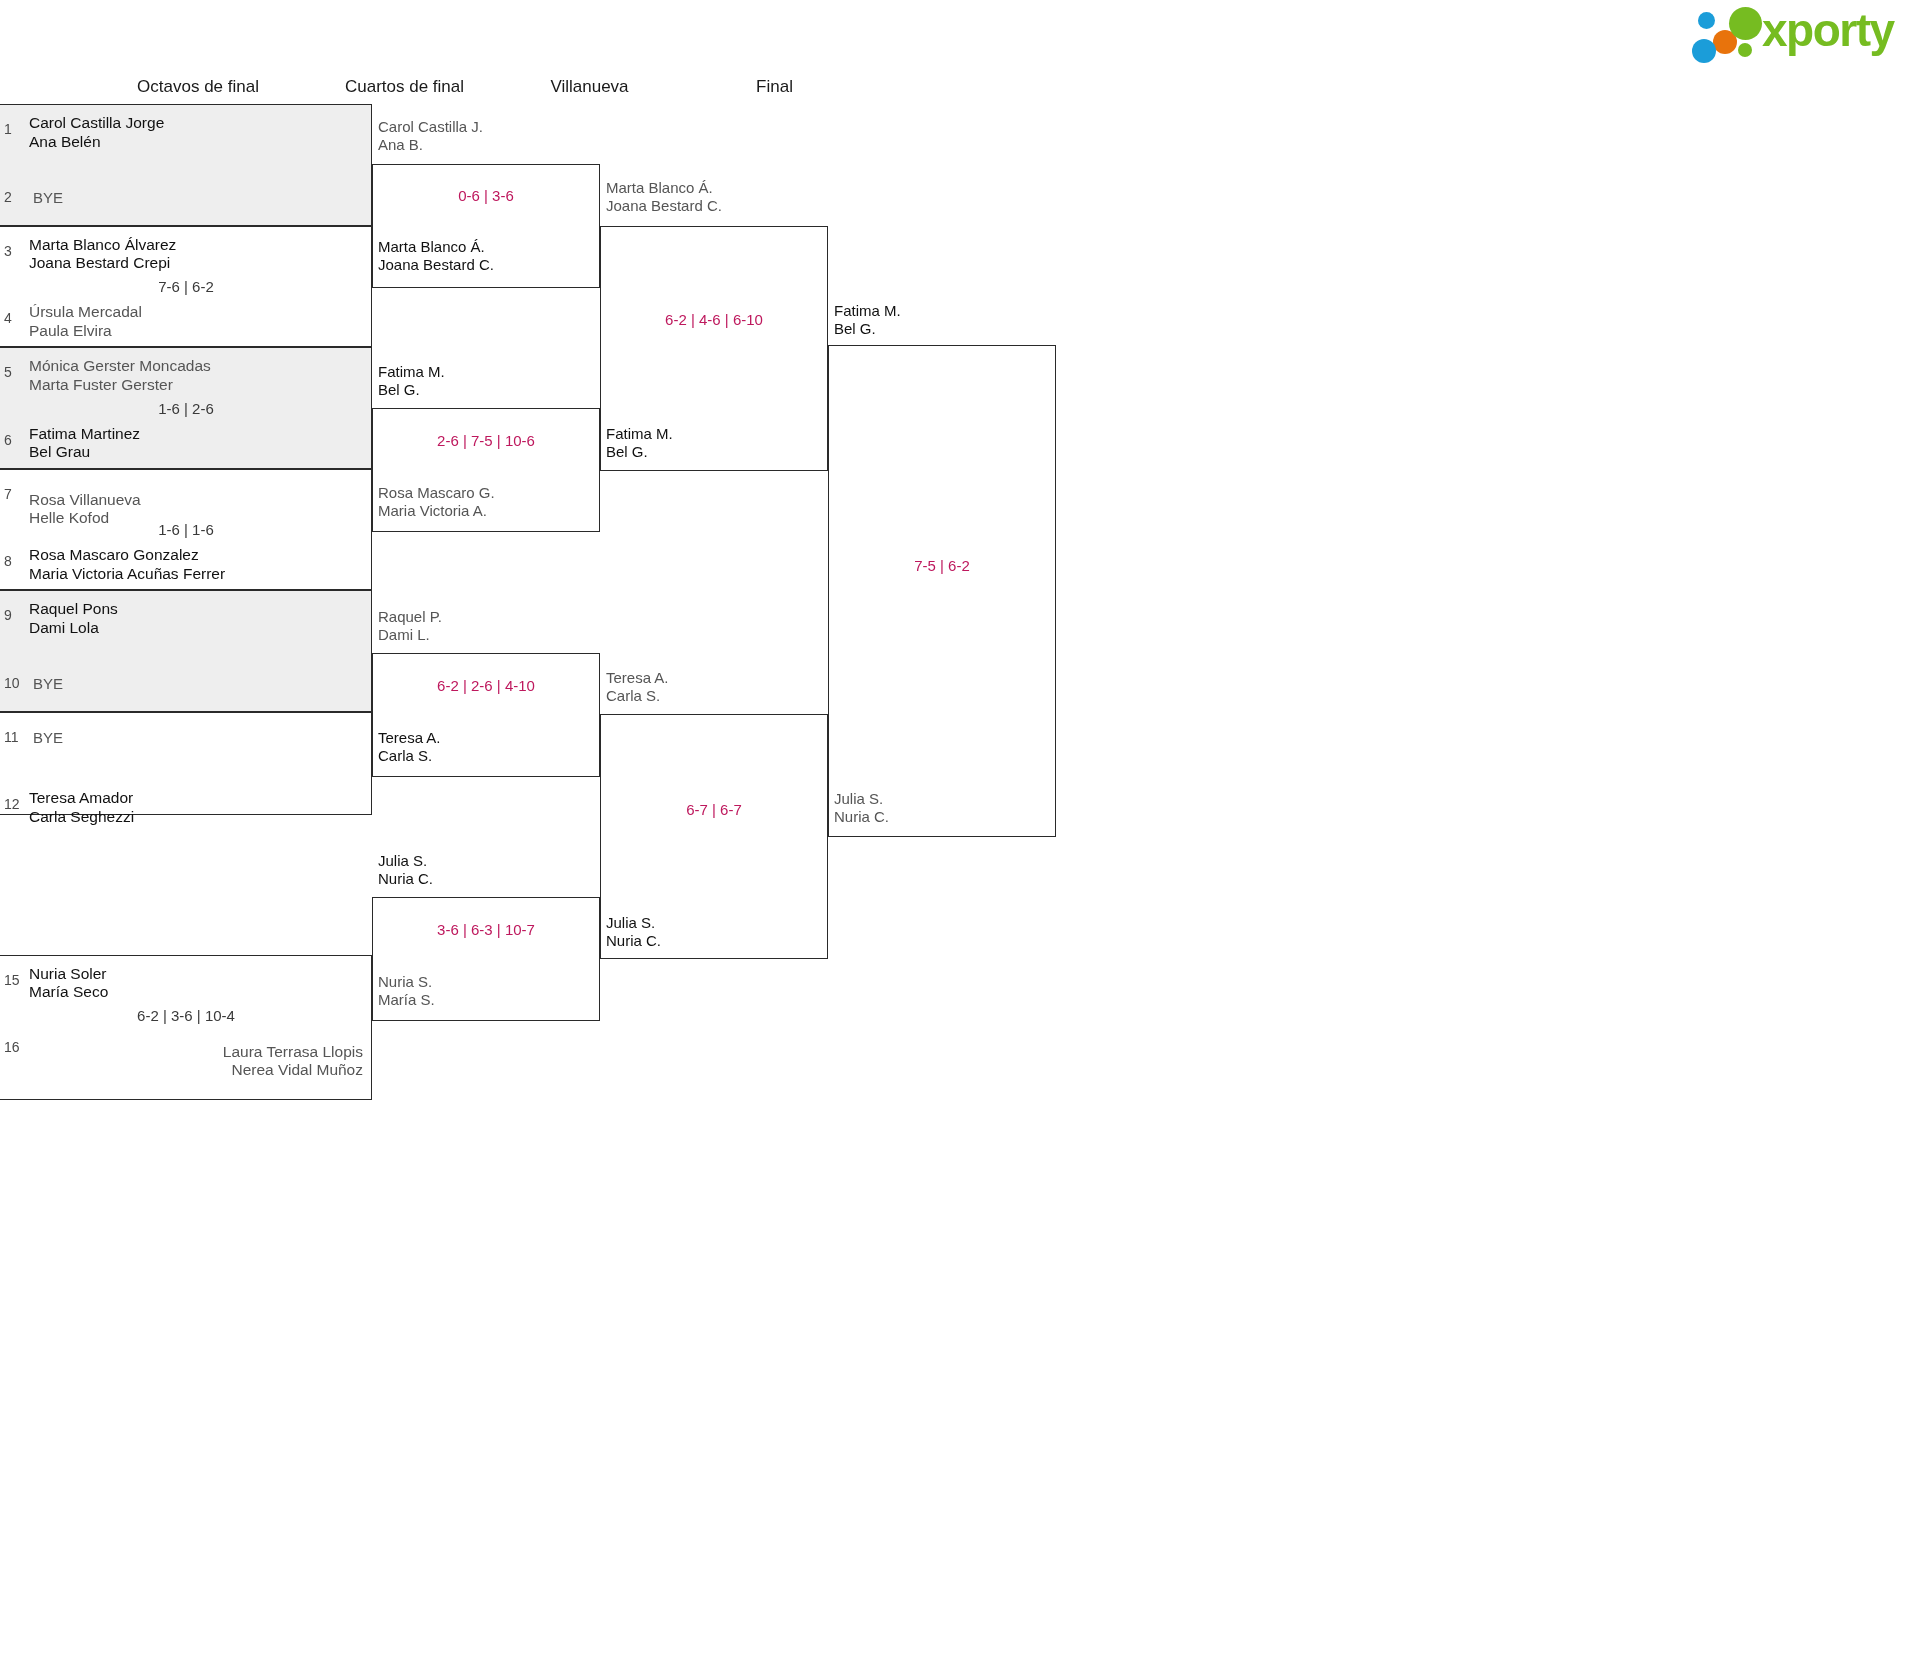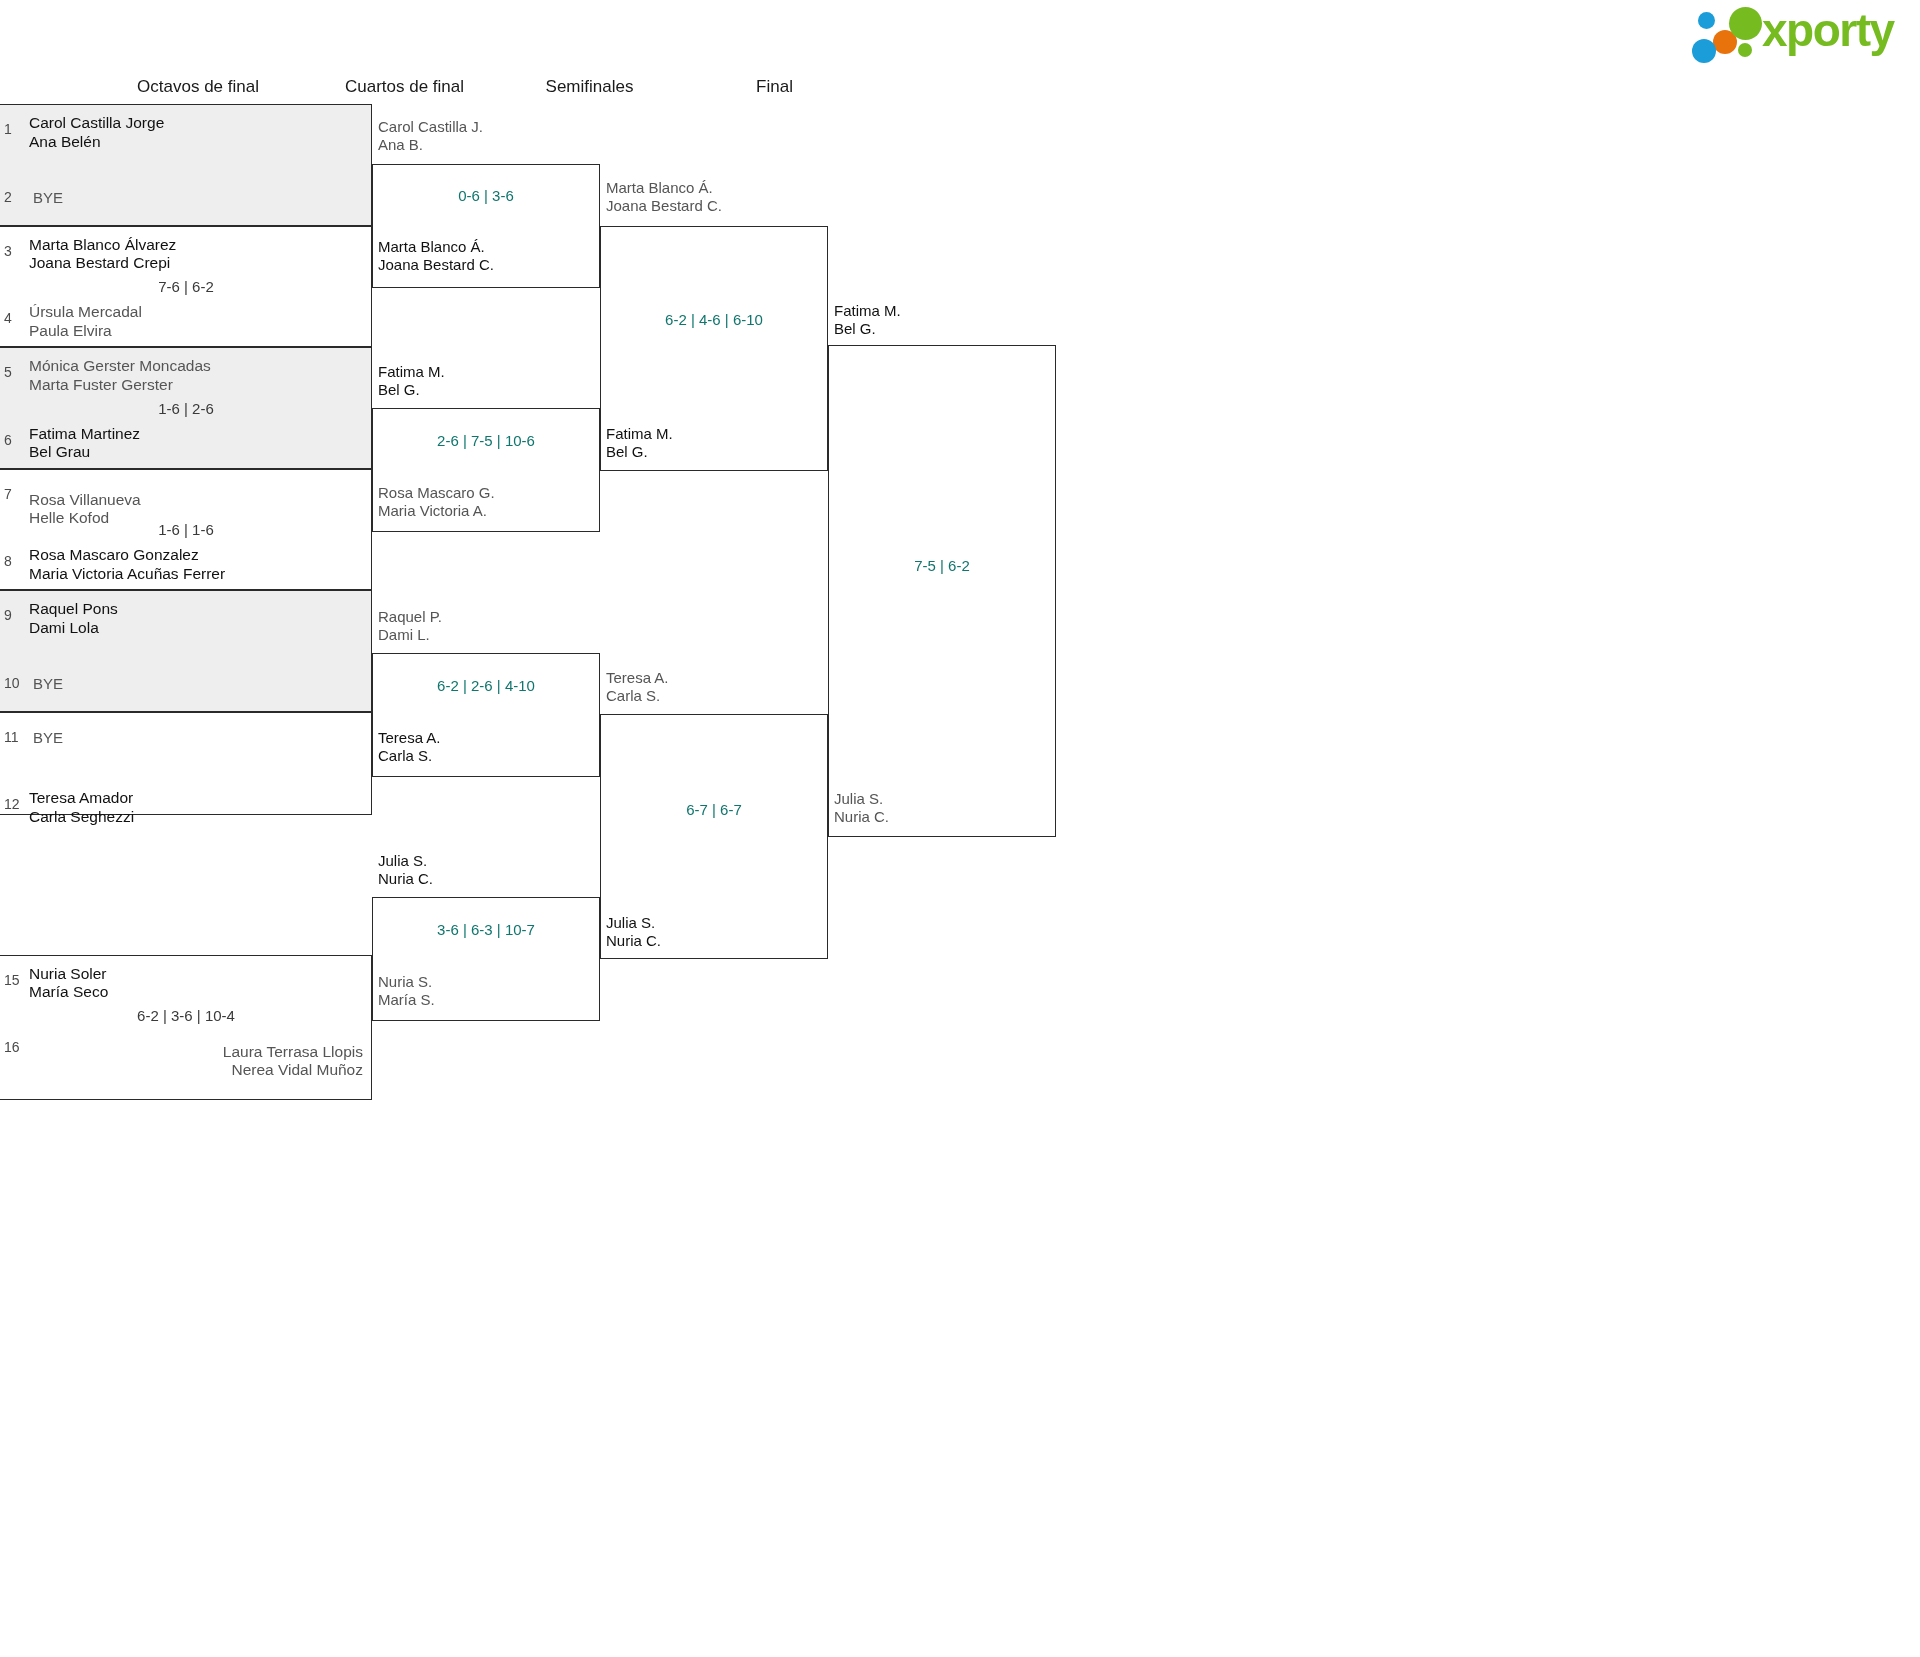--- a/index.html
+++ b/index.html
@@ -157,21 +157,21 @@
   }
   .adv-team .pname {
     display: block;
     font-size: 15px;
     white-space: nowrap;
   }
   .score-label {
     position: absolute;
     text-align: center;
     font-size: 15px;
-    color: #0f766e;
+    color: #be185d;
     white-space: nowrap;
   }
 </style>
 </head>
 <body>
 
 <div id="header">
 
   <div id="logo">
     <div id="logo-dots">
@@ -180,21 +180,21 @@
       <span class="dot" id="dot-green-large"></span>
       <span class="dot" id="dot-green-small"></span>
       <span class="dot" id="dot-blue-large"></span>
     </div>
     <div id="logo-text">xporty</div>
   </div>
 </div>
 
 <div class="round-header" id="round-header-0">Octavos de final</div>
 <div class="round-header" id="round-header-1">Cuartos de final</div>
-<div class="round-header" id="round-header-2">Semifinales</div>
+<div class="round-header" id="round-header-2">Villanueva</div>
 <div class="round-header" id="round-header-3">Final</div>
 
 <div id="bracket">
     <div class="r1-match shaded" style="top: 104px; height: 121.5px;">
       <div class="seed" style="top: 16px;">1</div>
       <div class="seed" style="top: 83.5px;">2</div>
       <div class="r1-team winner" style="top: 9px;">
         <span class="pname">Carol Castilla Jorge</span>
         <span class="pname">Ana Belén</span>
       </div>

